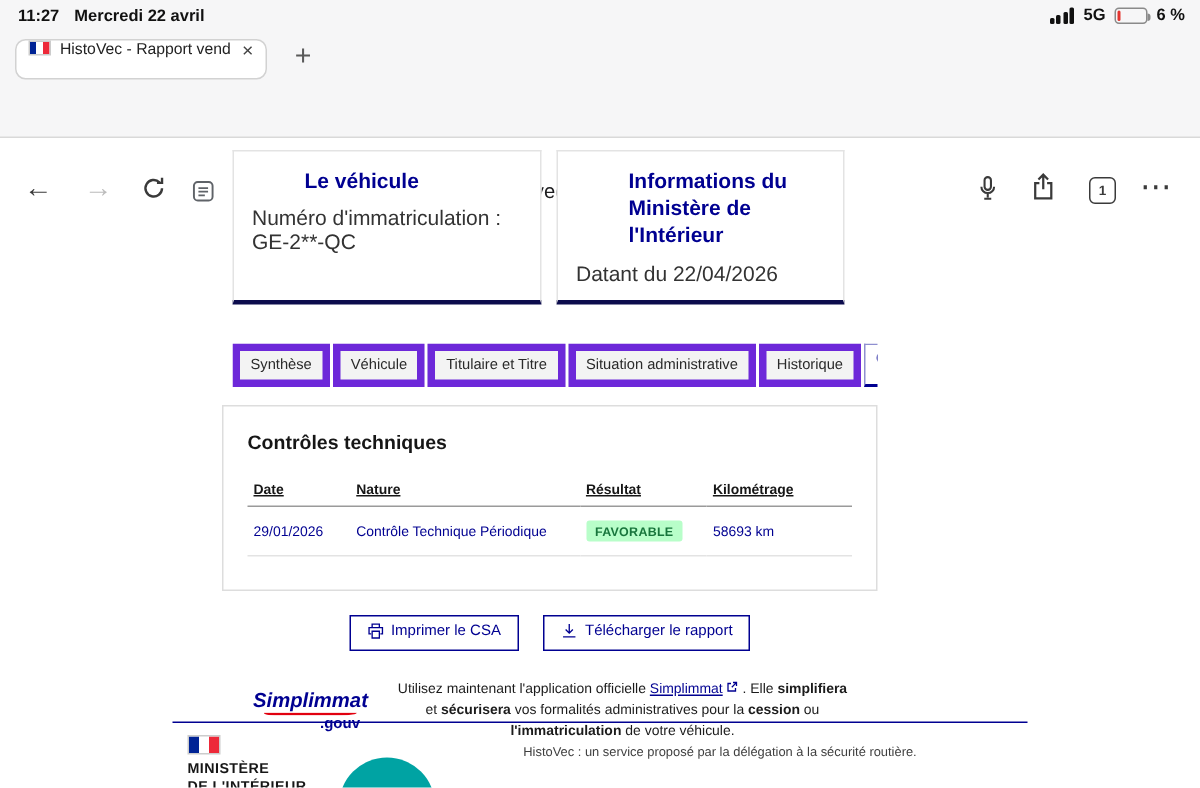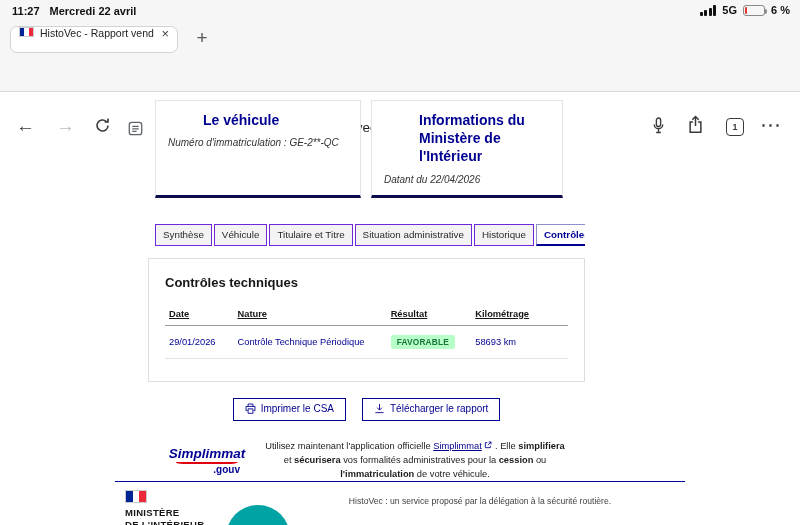--- a/index.html
+++ b/index.html
@@ -36,24 +36,24 @@
     border-radius:4px; font-size:9px; font-weight:700; color:#3a3a3a; display:flex; align-items:center; justify-content:center; }
 
   
   .page-col { position:absolute; left:148px; top:100px; width:437px; }
 
   .cards-row { display:flex; gap:10px; margin-left:7px; }
   .tile { background:#fff; border:1px solid #e3e3e3; border-bottom:3px solid #0c0c4d; padding:10px 12px; }
   .tile-1 { width:206px; }
   .tile-2 { width:192px; }
   .tile-title { font-size:14px; font-weight:700; color:#000091; line-height:1.3;padding-left:35px; }
-  .tile-sub { font-size:10px; color:#333; margin-top:8px;font-style:italic; }
+  .tile-sub { font-size:14px; color:#333; margin-top:8px; }
 
   .tabs-row { margin:26px 0 0 7px; width:430px; display:flex; white-space:nowrap; overflow:hidden; }
-  .tab { flex:0 0 auto; font-size:9.8px; color:#2a2a2a; background:#f3f3f3; border:1px solid #6d28d9;
+  .tab { flex:0 0 auto; font-size:9.8px; color:#2a2a2a; background:#f3f3f3; border:5px solid #6d28d9;
     padding:4px 7px; margin-right:2px; }
   .tab.active { background:#fff; color:#000091; font-weight:700; border:1px solid #8f8fd0; border-bottom:2px solid #000091; }
 
   .panel { margin-top:12px; border:1px solid #ddd; background:#fff; padding:16px 16px 22px; }
   .panel-title { font-size:13px; font-weight:700; color:#161616; }
   table { width:100%; border-collapse:collapse; margin-top:13px; }
   th { text-align:left; font-size:9.3px; font-weight:700; color:#161616; padding:6px 4px; border-bottom:1px solid #9a9a9a;text-decoration:underline; }
   td { font-size:9.3px; color:#000091; padding:9px 4px; border-bottom:1px solid #e3e3e3; }
   .c-date{width:17%} .c-nature{width:38%} .c-res{width:21%} .c-km{width:24%}
   .badge { display:inline-block; background:#b8fec9; color:#18753c; font-size:8.3px; font-weight:700;

